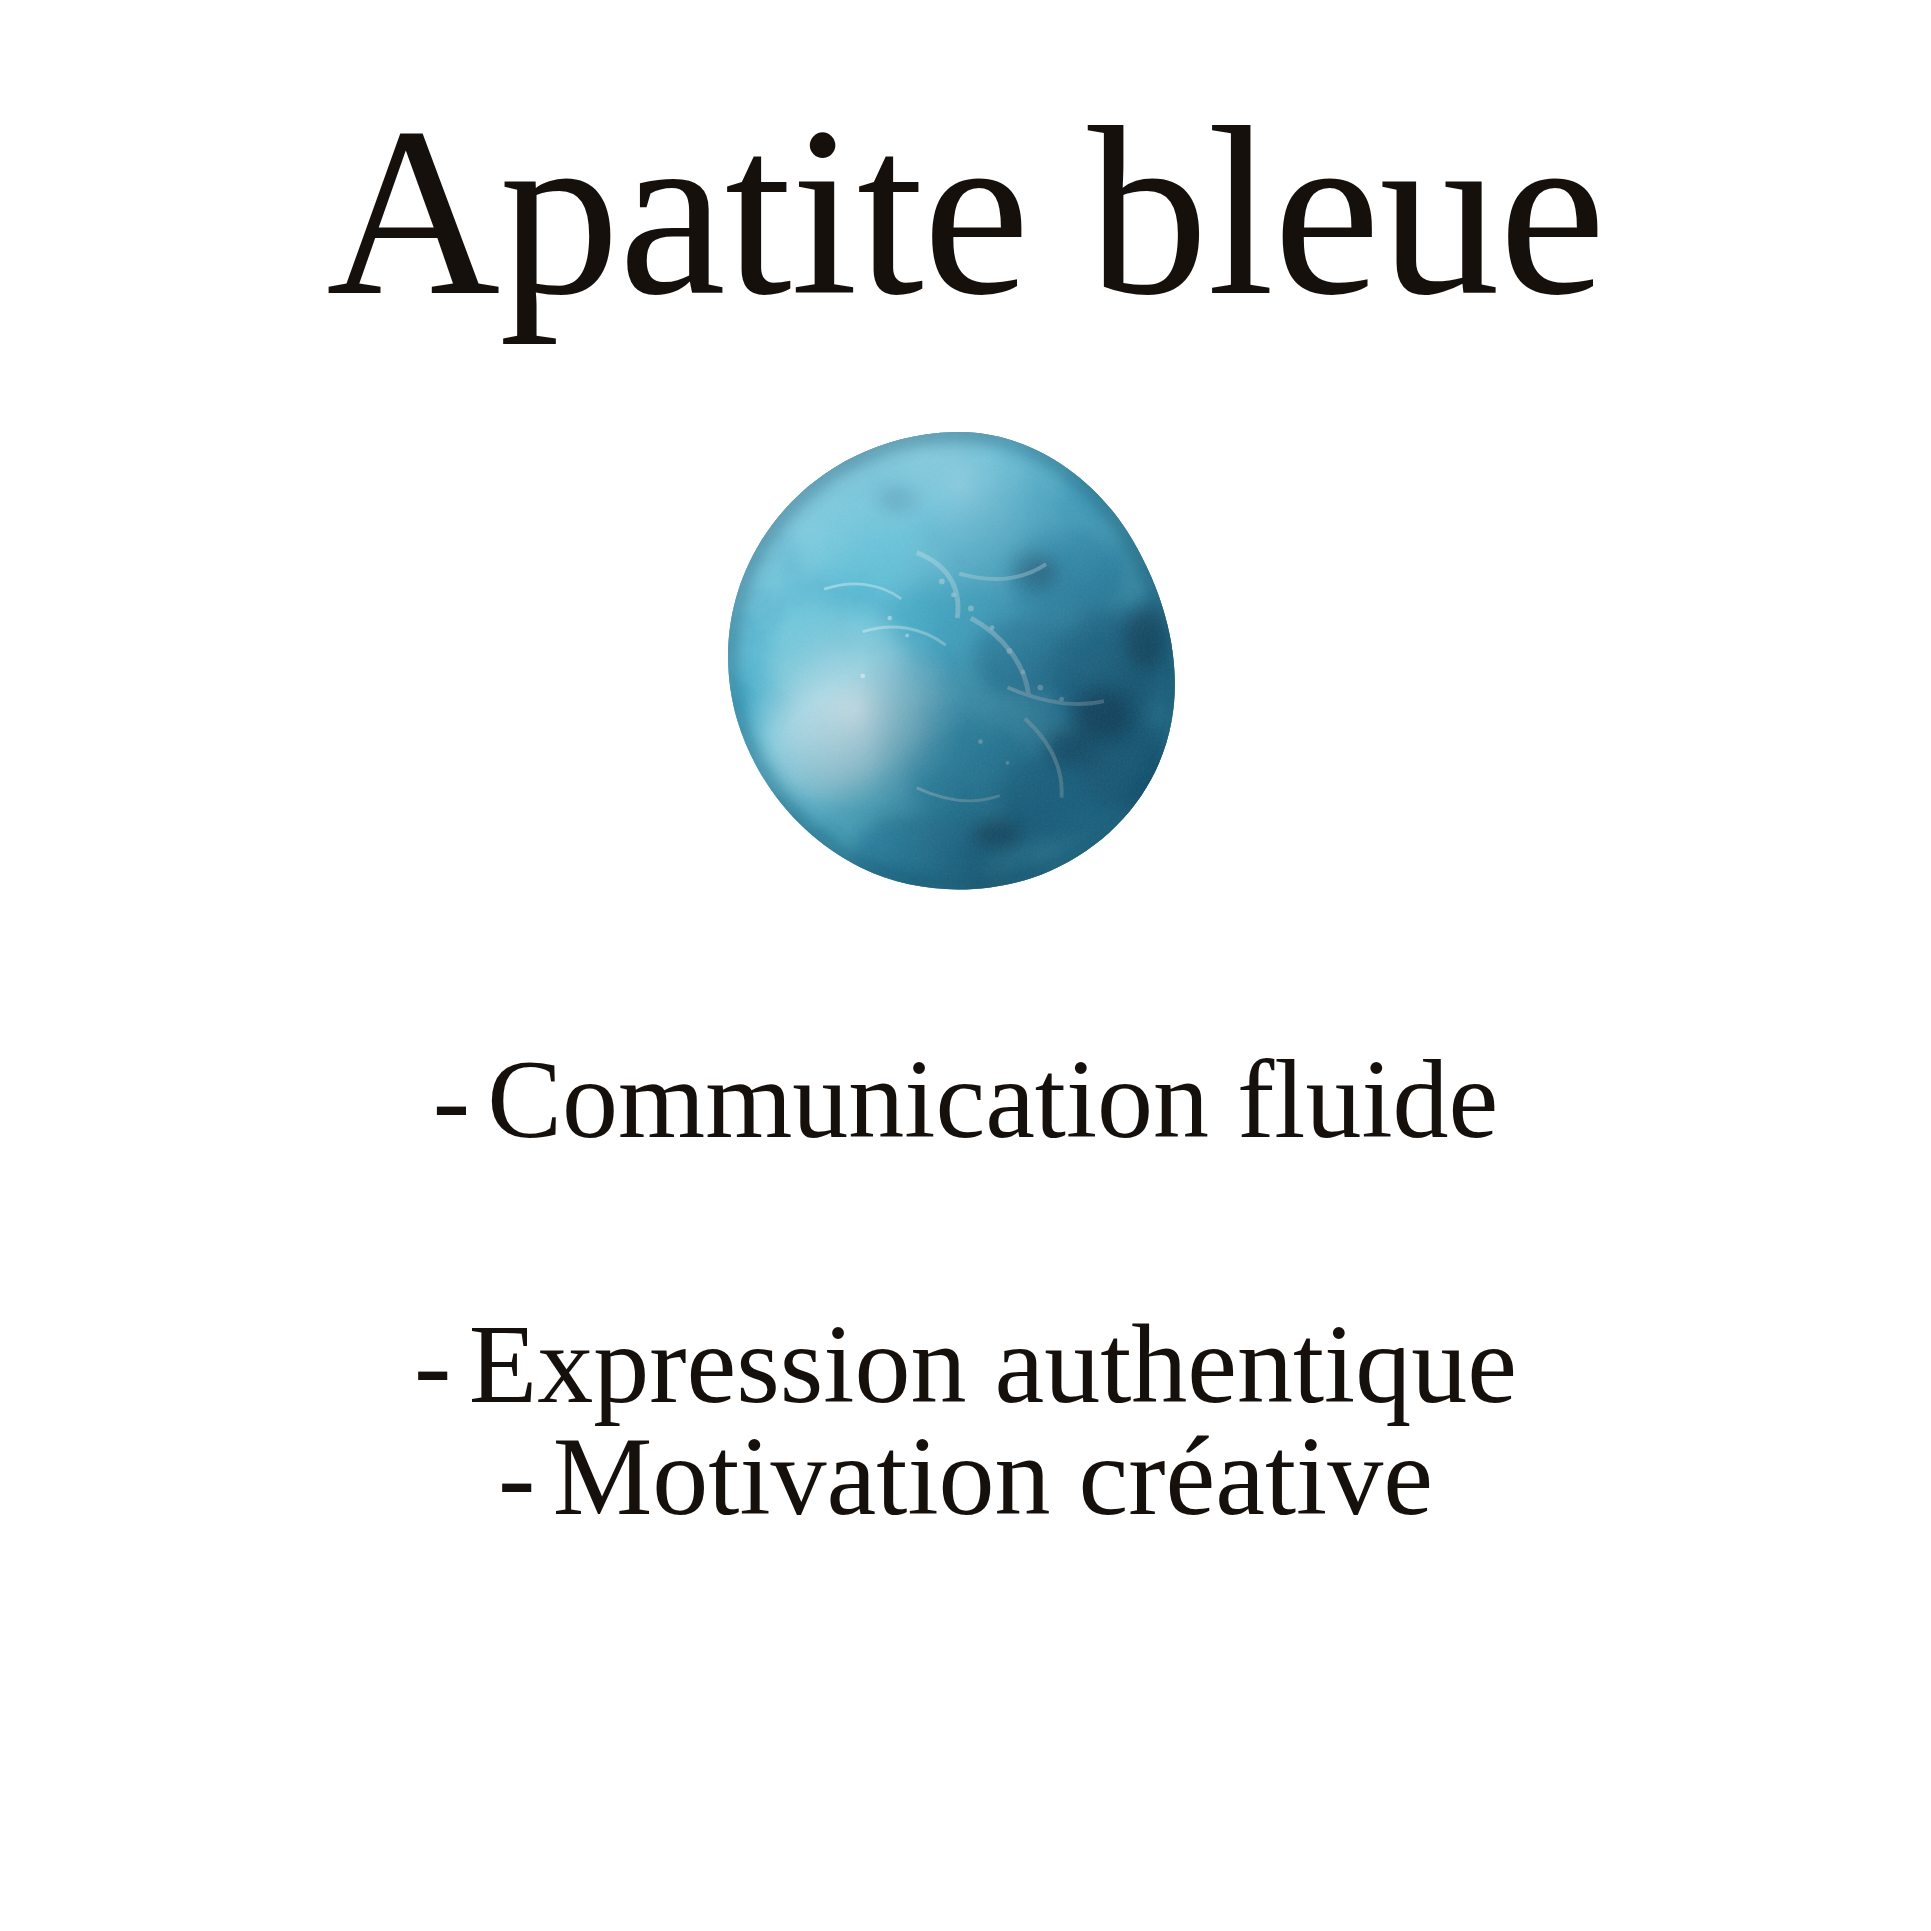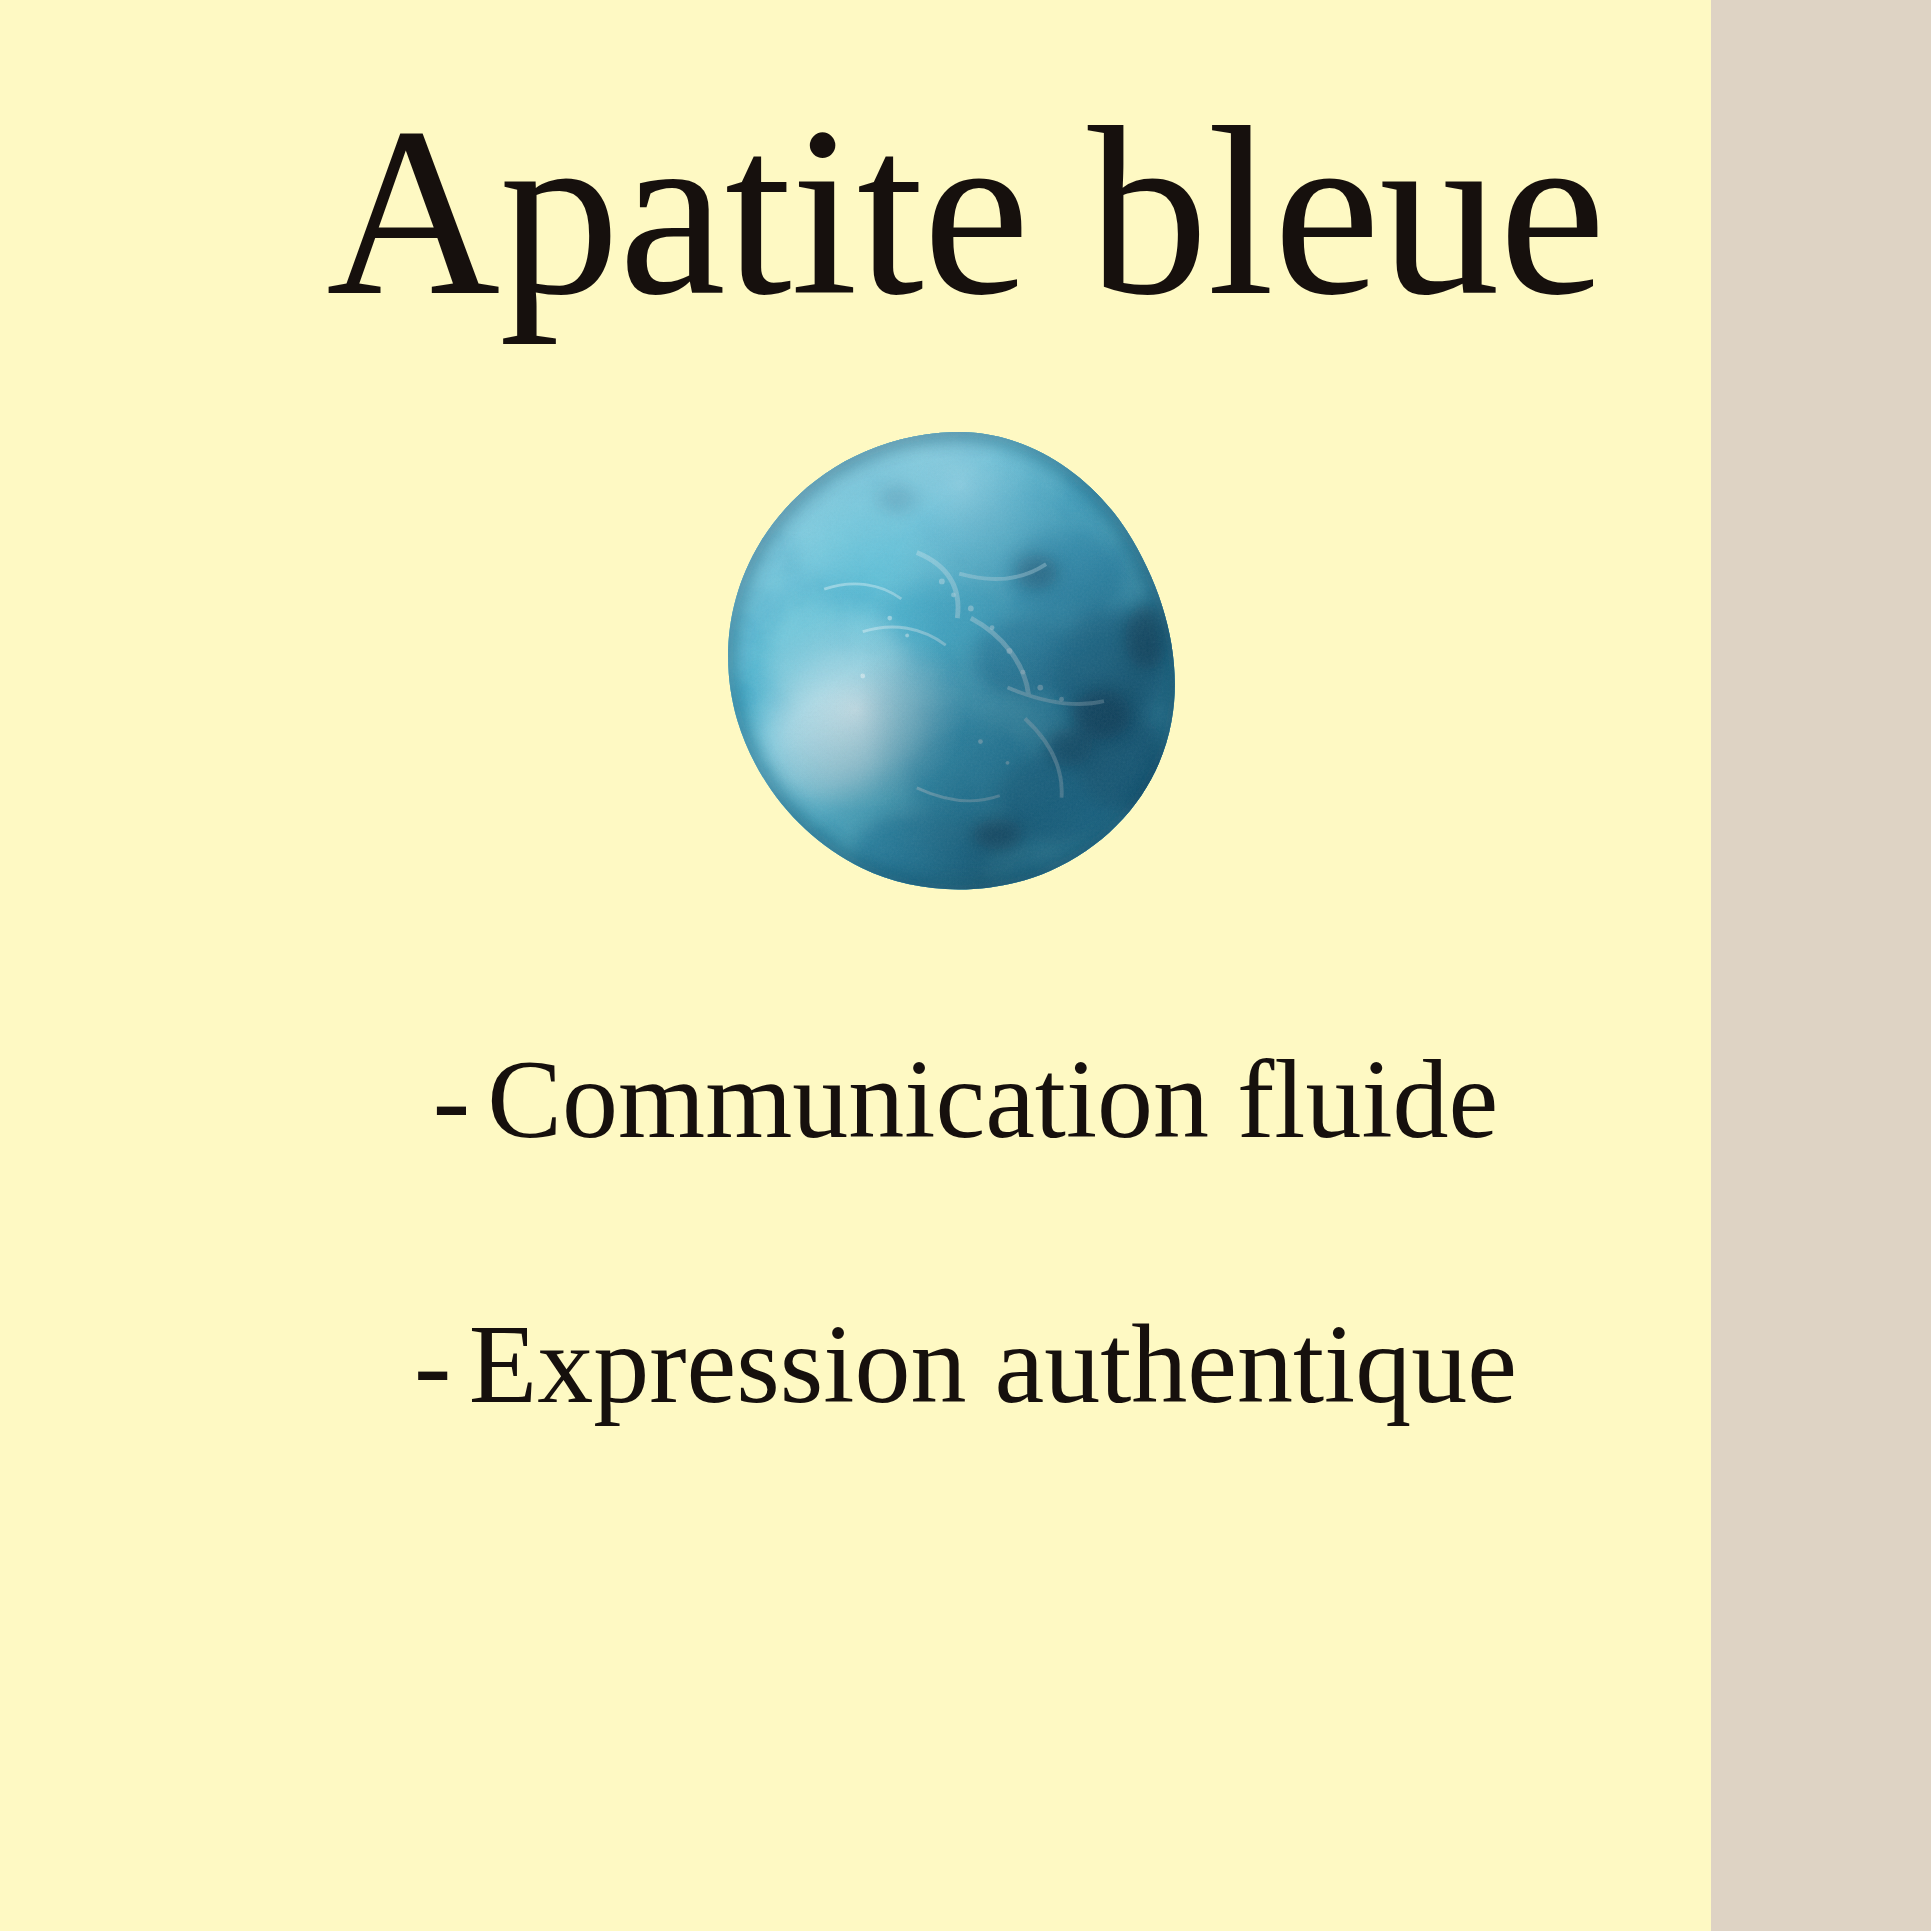--- a/index.html
+++ b/index.html
@@ -9,23 +9,23 @@
   body {
     width: 1931px;
     height: 1931px;
     background: #ded3c4;
     font-family: "Liberation Serif", "DejaVu Serif", serif;
     overflow: hidden;
   }
 
   .poster {
     position: relative;
-    width: 1711px;
+    width: 1931px;
     height: 1931px;
-    background: #fef9c3;
+    background: #ffffff;
     box-sizing: border-box;
   }
 
   
   .title {
     position: absolute;
     left: 0;
     top: 89px;
     width: 1931px;
     text-align: center;
@@ -248,17 +248,20 @@
   <div class="bullets">
 
     <div class="bullet-line b1">
       <span class="bullet-dash">-</span><span class="bullet-text">Communication fluide</span>
     </div>
 
     <div class="bullet-line b2">
       <span class="bullet-dash">-</span><span class="bullet-text">Expression authentique</span>
     </div>
 
+    <div class="bullet-line b3">
+      <span class="bullet-dash">-</span><span class="bullet-text">Motivation créative</span>
+    </div>
 
   </div>
 
 </div>
 
 
 </body></html>

